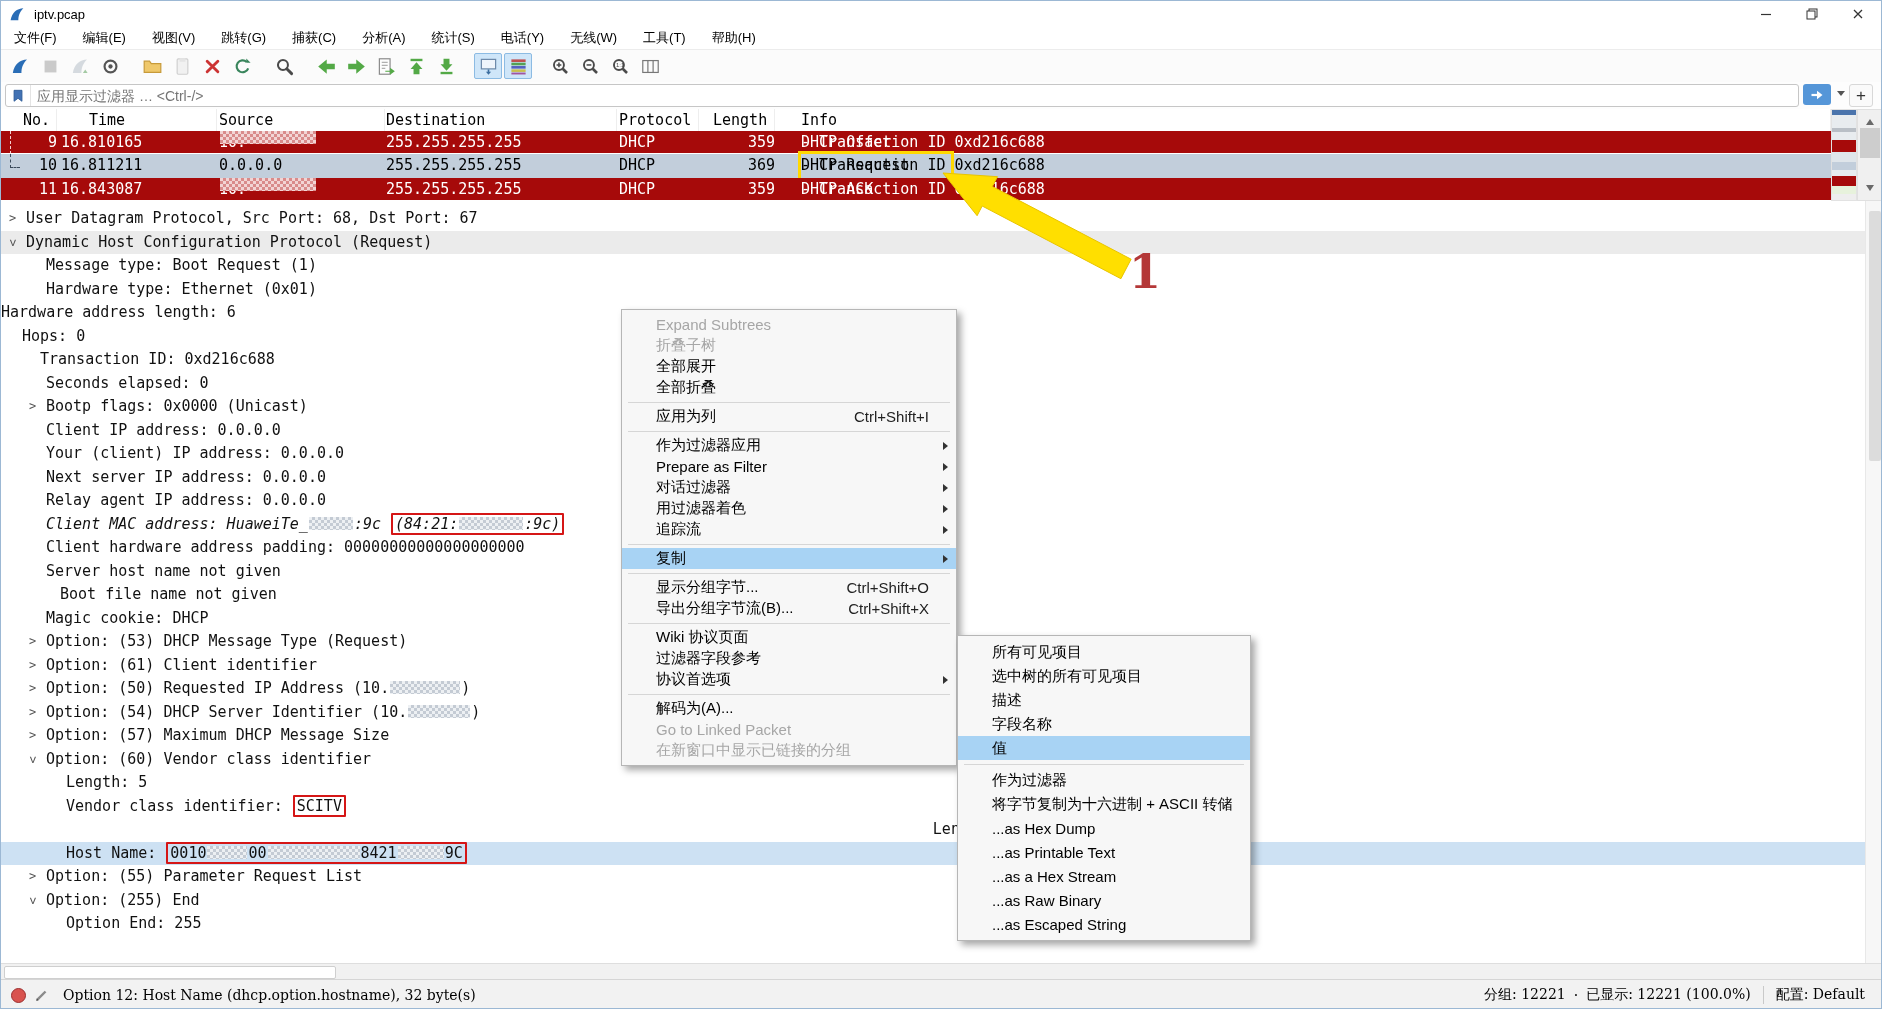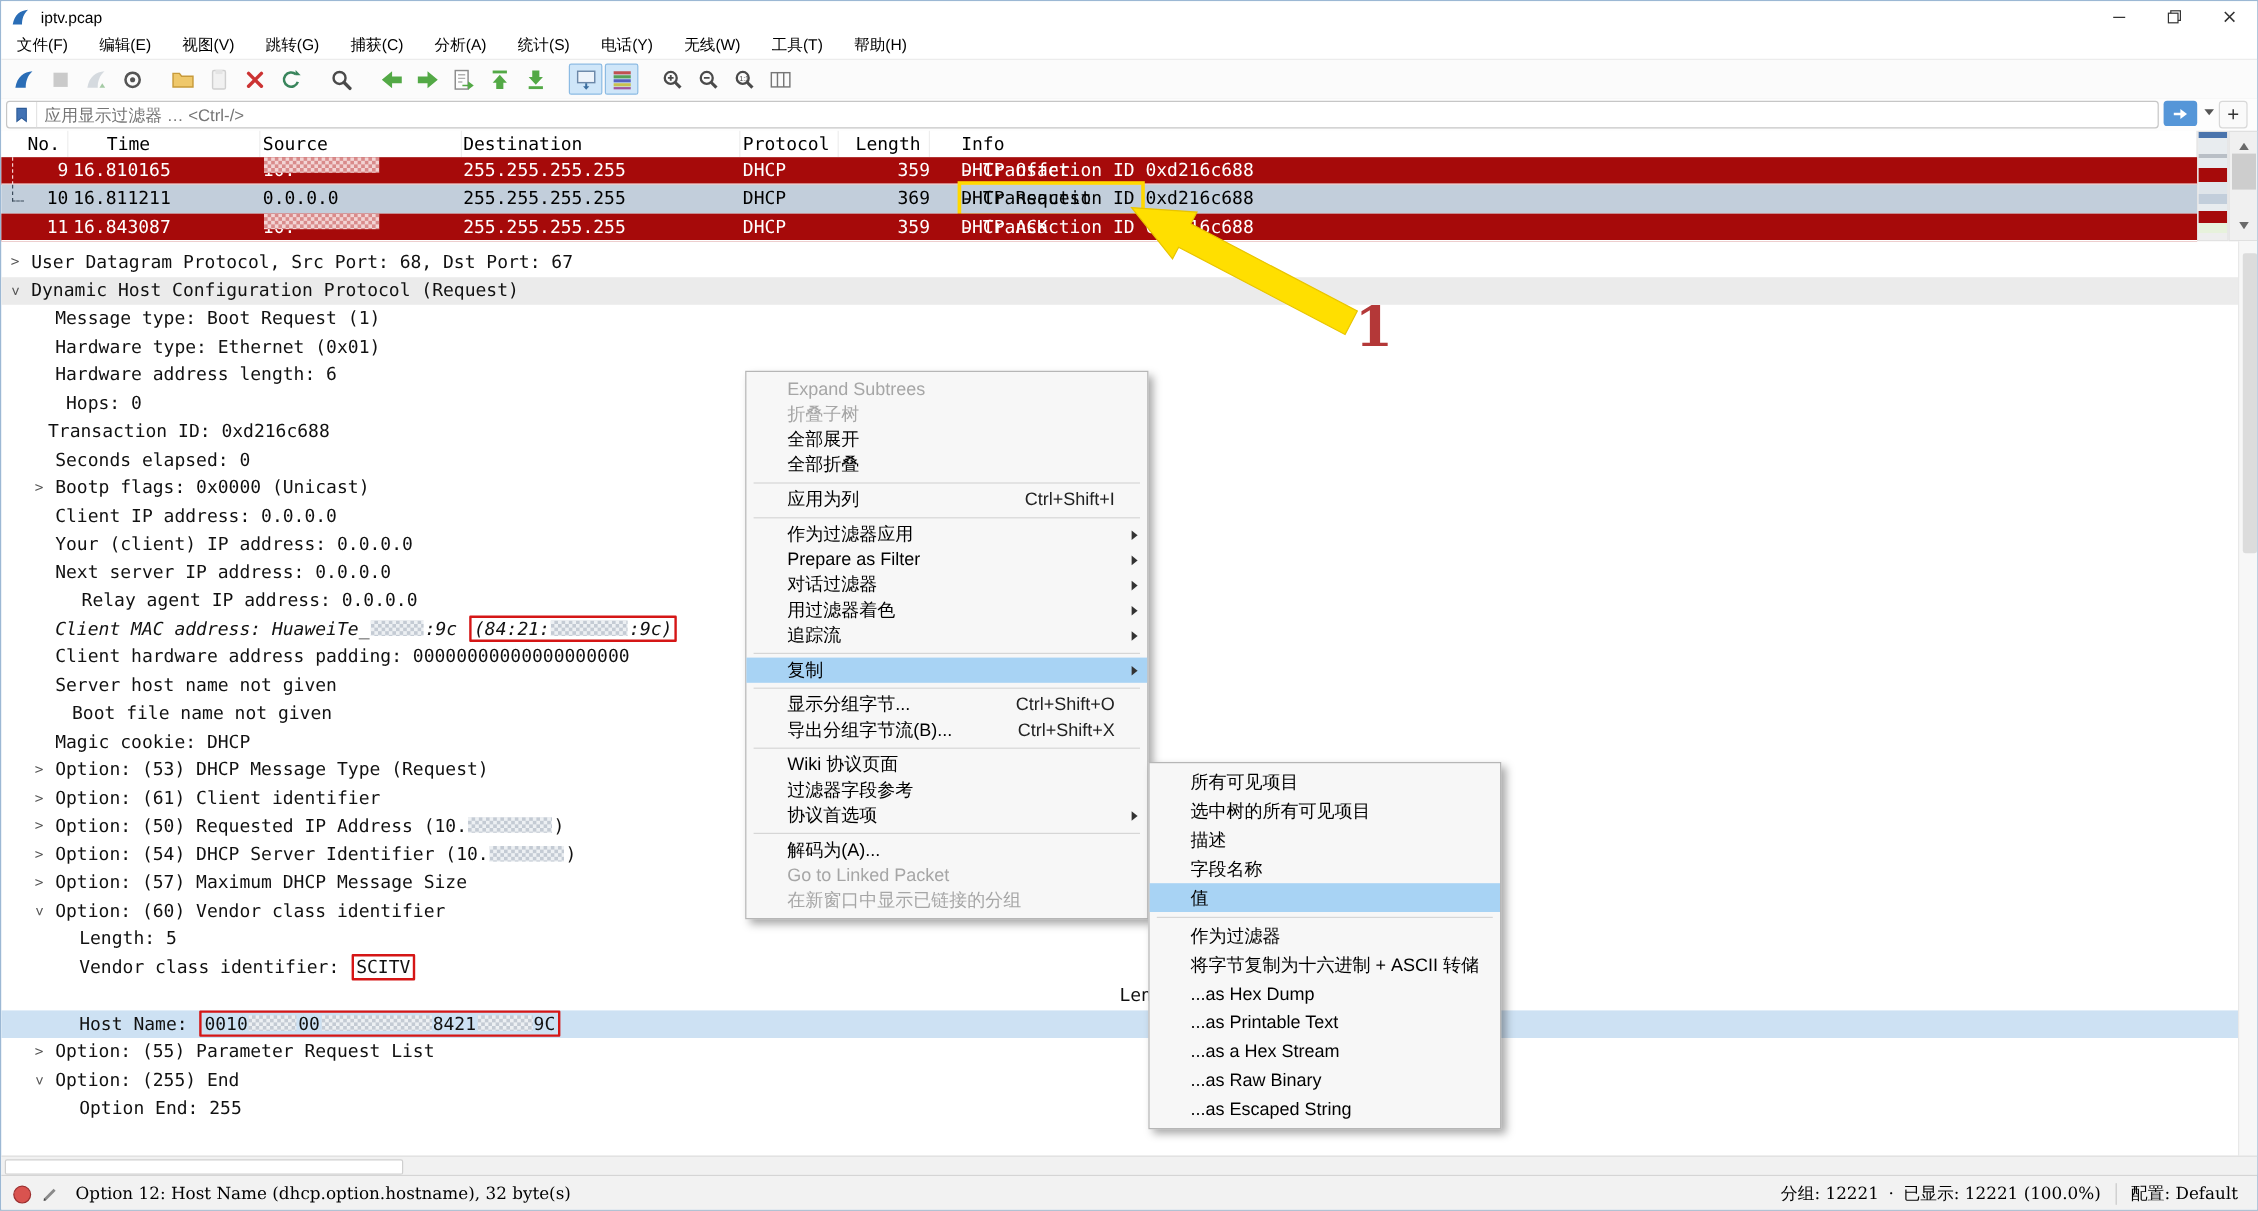--- a/index.html
+++ b/index.html
@@ -376,29 +376,29 @@
     <div class="sar up"></div>
     <div class="pl-thumb"></div>
     <div class="sar dn"></div>
   </div>
 
   <div class="detail mono">
       <div class="dline" style="padding-left: 25px;"><span class="exp" style="left: 8px;">&gt;</span><span>User Datagram Protocol, Src Port: 68, Dst Port: 67</span></div>
       <div class="dline gray" style="padding-left: 25px;"><span class="exp open" style="left: 8px;">&gt;</span><span>Dynamic Host Configuration Protocol (Request)</span></div>
       <div class="dline" style="padding-left: 45px;"><span>Message type: Boot Request (1)</span></div>
       <div class="dline" style="padding-left: 45px;"><span>Hardware type: Ethernet (0x01)</span></div>
-      <div class="dline" style="padding-left: 45px;"><span>Hardware address length: 6</span></div>
-      <div class="dline" style="padding-left: 54px;"><span>Hops: 0</span></div>
+      <div class="dline" style=""><span>Hardware address length: 6</span></div>
+      <div class="dline" style="padding-left: 21px;"><span>Hops: 0</span></div>
       <div class="dline" style="padding-left: 39px;"><span>Transaction ID: 0xd216c688</span></div>
       <div class="dline" style="padding-left: 45px;"><span>Seconds elapsed: 0</span></div>
       <div class="dline" style="padding-left: 45px;"><span class="exp" style="left: 28px;">&gt;</span><span>Bootp flags: 0x0000 (Unicast)</span></div>
       <div class="dline" style="padding-left: 45px;"><span>Client IP address: 0.0.0.0</span></div>
       <div class="dline" style="padding-left: 45px;"><span>Your (client) IP address: 0.0.0.0</span></div>
       <div class="dline" style="padding-left: 45px;"><span>Next server IP address: 0.0.0.0</span></div>
-      <div class="dline" style="padding-left: 67px;"><span>Relay agent IP address: 0.0.0.0</span></div>
+      <div class="dline" style="padding-left: 45px;"><span>Relay agent IP address: 0.0.0.0</span></div>
       <div class="dline" style="padding-left: 45px; font-style: italic;"><span>Client MAC address: HuaweiTe_</span><span class="px" style="width: 44px;"></span><span>:9c </span><span class="redbox"><span>(84:21:</span><span class="px" style="width: 64px;"></span><span>:9c)</span></span></div>
       <div class="dline" style="padding-left: 45px;"><span>Client hardware address padding: 00000000000000000000</span></div>
       <div class="dline" style="padding-left: 45px;"><span>Server host name not given</span></div>
       <div class="dline" style="padding-left: 59px;"><span>Boot file name not given</span></div>
       <div class="dline" style="padding-left: 45px;"><span>Magic cookie: DHCP</span></div>
       <div class="dline" style="padding-left: 45px;"><span class="exp" style="left: 28px;">&gt;</span><span>Option: (53) DHCP Message Type (Request)</span></div>
       <div class="dline" style="padding-left: 45px;"><span class="exp" style="left: 28px;">&gt;</span><span>Option: (61) Client identifier</span></div>
       <div class="dline" style="padding-left: 45px;"><span class="exp" style="left: 28px;">&gt;</span><span>Option: (50) Requested IP Address (10.</span><span class="px" style="width: 70px;"></span><span>)</span></div>
       <div class="dline" style="padding-left: 45px;"><span class="exp" style="left: 28px;">&gt;</span><span>Option: (54) DHCP Server Identifier (10.</span><span class="px" style="width: 62px;"></span><span>)</span></div>
       <div class="dline" style="padding-left: 45px;"><span class="exp" style="left: 28px;">&gt;</span><span>Option: (57) Maximum DHCP Message Size</span></div>

